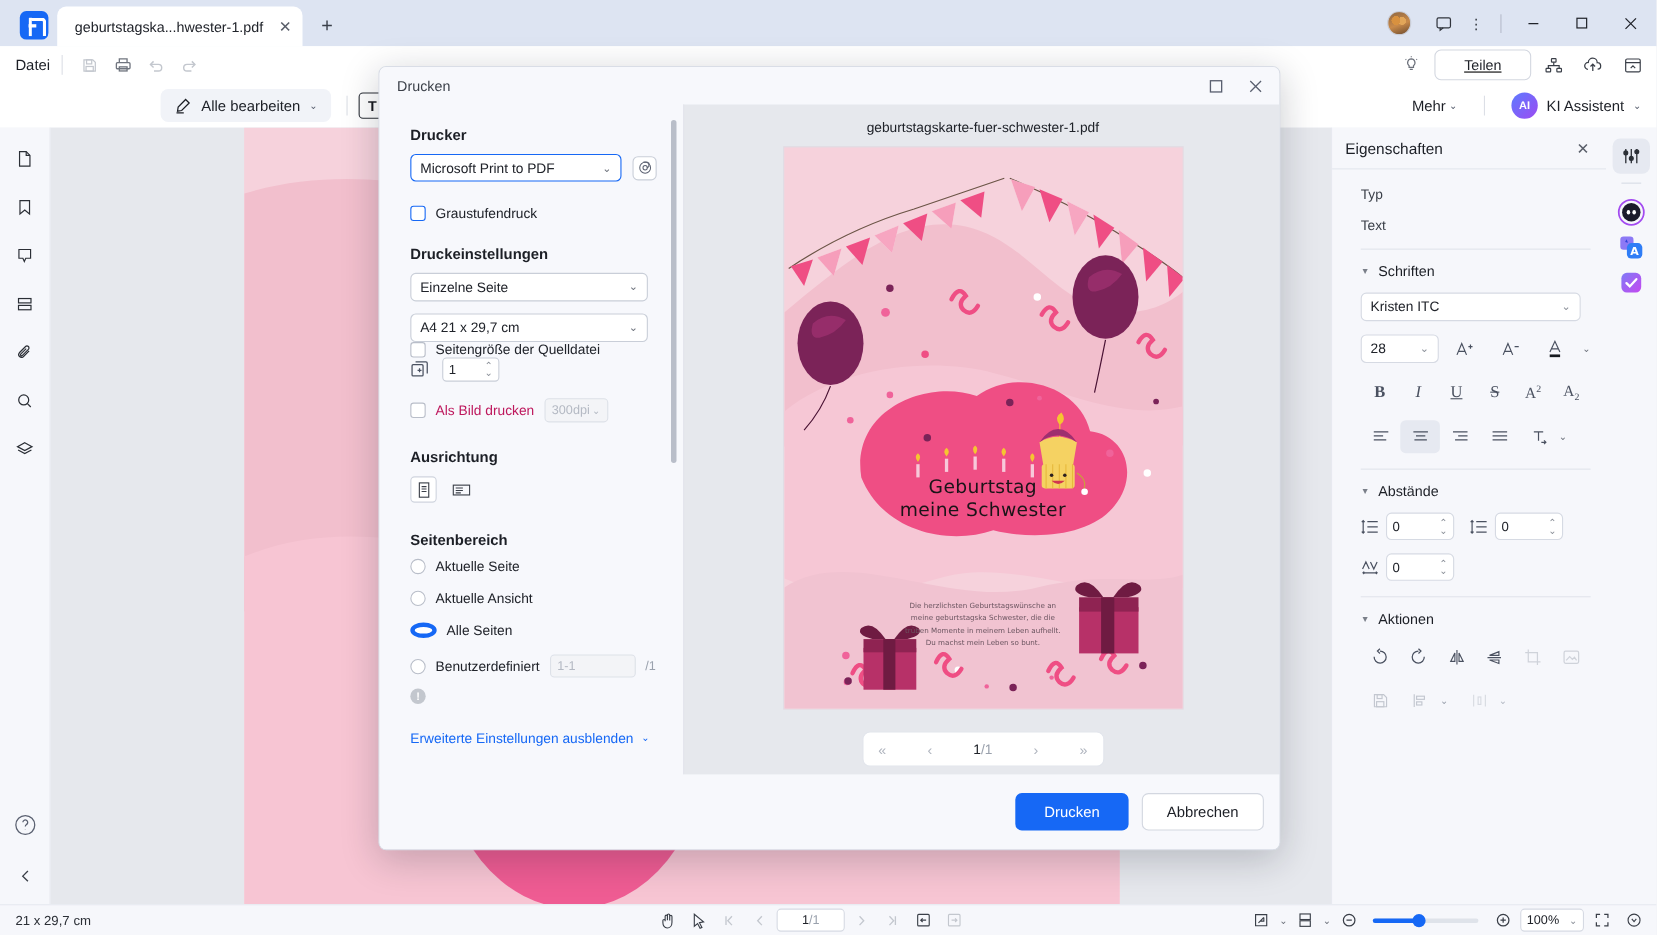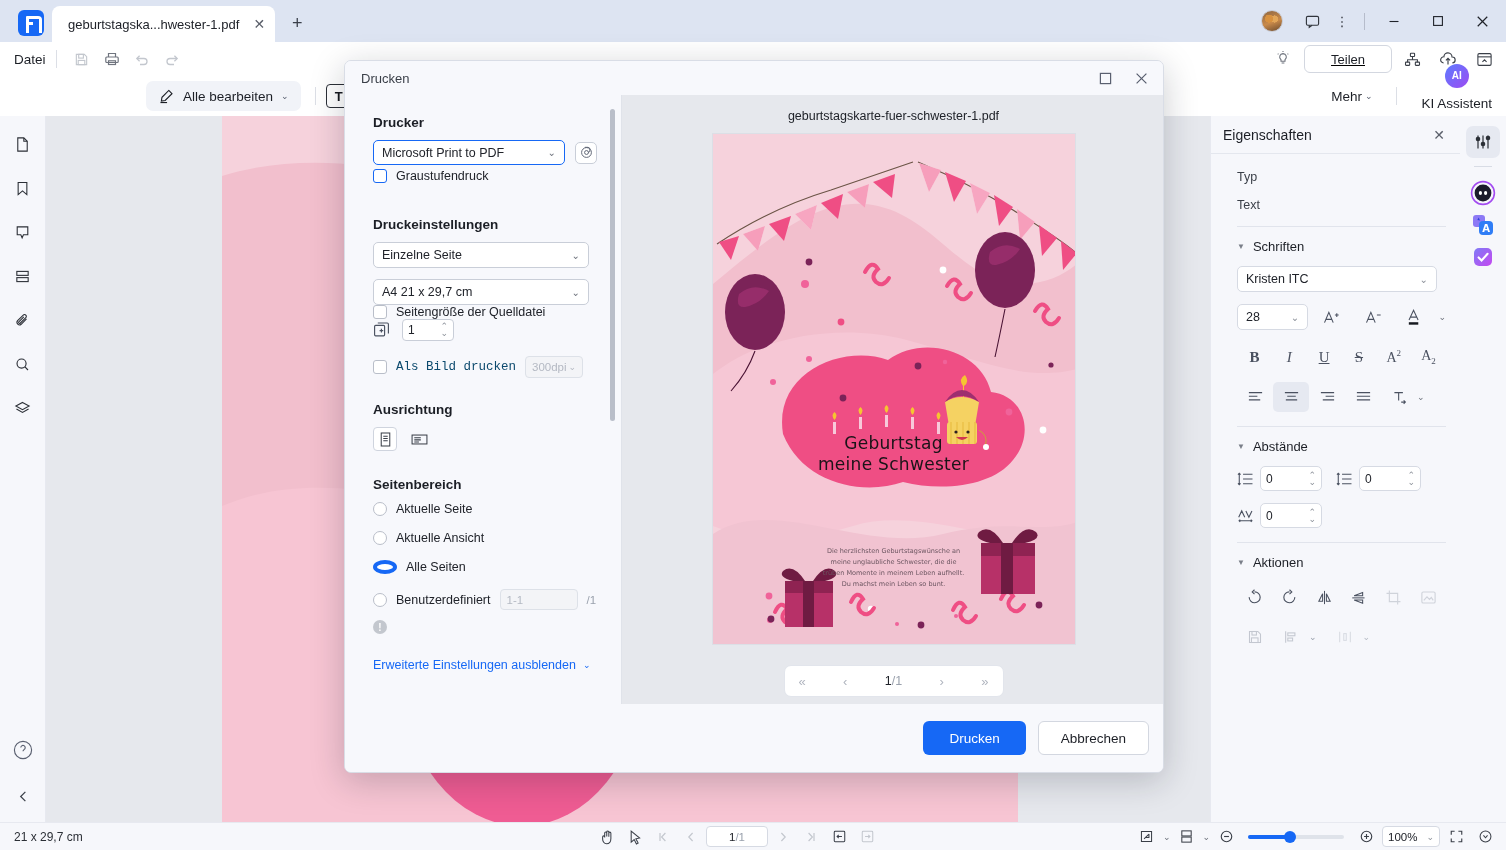--- a/index.html
+++ b/index.html
@@ -98,21 +98,21 @@
     display:flex; align-items:center; justify-content:center;
     font-size:13px; font-weight:bold; color:#16191f;
   }
   .mehr { font-size:13.5px; color:#1c1f26; display:flex; align-items:center; gap:3px; }
   .ai-chip {
     width:24px; height:24px; border-radius:50%;
     background:linear-gradient(135deg,#5d7bff,#9d4bf2);
     color:#fff; font-size:10px; font-weight:bold;
     display:flex; align-items:center; justify-content:center;
   }
-  .ai-wrap { display:flex; align-items:center; gap:8px; font-size:13.5px; color:#1c1f26;flex-direction:column; }
+  .ai-wrap { display:flex; align-items:center; gap:8px; font-size:13.5px; color:#1c1f26; }
 
   
   .leftrail {
     position:absolute; left:0; top:116px; width:46px; height:706px;
     background:#f6f7fb; border-right:1px solid #e7e9f0;
     display:flex; flex-direction:column; align-items:center; padding-top:12px;
   }
   .railbtn {
     width:32px; height:32px; margin-bottom:12px; display:flex;
     align-items:center; justify-content:center; color:#2b2f36; border-radius:6px;
@@ -753,34 +753,34 @@
             </svg>
         </span>
       </div>
     </div>
 
     <div class="dlg-body">
 
       <div class="dlg-left">
         <div class="left-scroll">
           <div class="grp-title">Drucker</div>
-          <div style="display:flex; align-items:center; gap:10px; margin-bottom:4px;">
+          <div style="display:flex; align-items:center; gap:10px; margin-bottom:22px;">
             <div class="d-sel focus">
               <span>Microsoft Print to PDF</span>
               <span class="cv">⌄</span>
             </div>
             <div class="gear">
               <svg width="13" height="13" viewBox="0 0 14 14" fill="none" stroke="#5a6070" stroke-width="1">
                   <path d="M5.3 1.4h3.4l1.9 1.1v3.4l-1.9 1.1"></path>
                   <circle cx="7" cy="7" r="5.3"></circle>
                   <circle cx="7" cy="7" r="2.1"></circle>
                 </svg>
             </div>
           </div>
-          <div class="cbrow" style="margin-bottom:34px;">
+          <div class="cbrow" style="margin-bottom:22px;">
             <span class="cbox"></span>
             <span>Graustufendruck</span>
           </div>
 
           <div class="grp-title">Druckeinstellungen</div>
           <div class="d-sel w216" style="margin-bottom:11px; height:26px;">
             <span>Einzelne Seite</span>
             <span class="cv">⌄</span>
           </div>
           <div class="d-sel w216" style="height:26px;">
@@ -799,21 +799,21 @@
                   <path d="M6.6 9.6h3.6M8.4 7.8v3.6"></path>
                 </svg>
             </span>
             <div class="stepper">
               <span>1</span>
               <span class="ar">⌃<br>⌄</span>
             </div>
           </div>
           <div style="display:flex; align-items:center; gap:9px; margin-bottom:24px;">
             <span class="cbox grey"></span>
-            <span style="font-size:12.5px;color:#0c4a6e;font-family:Liberation Mono, monospace;">Als Bild drucken</span>
+            <span style="font-size:12.5px;color:#be185d;">Als Bild drucken</span>
             <div class="dpi">
               <span>300dpi</span>
               <span class="cv">⌄</span>
             </div>
           </div>
 
           <div class="grp-title">Ausrichtung</div>
           <div style="display:flex; align-items:center; gap:10px; margin-bottom:26px;">
             <div class="orient">
               <svg width="13" height="15" viewBox="0 0 14 16" fill="none" stroke="#3a3f48" stroke-width="1.1">
@@ -987,21 +987,21 @@
               <path d="M199.5 281 q-4 -5 0 -8 q4 3 0 8z" fill="#f5c531"></path>
               <rect x="224" y="288" width="3" height="12" fill="#f7c9da"></rect>
               <path d="M225.5 286 q-4 -5 0 -8 q4 3 0 8z" fill="#f5c531"></path>
             </g>
           </svg>
 
           <div class="card-text big" style="top:299px;">Geburtstag</div>
           <div class="card-text big" style="top:320px;">meine Schwester</div>
 
           <div class="card-text msg" style="top:412px;">Die herzlichsten Geburtstagswünsche an</div>
-          <div class="card-text msg" style="top:423px;">meine unglaubliche Schwester, die die</div>
+          <div class="card-text msg" style="top:423px;">meine geburtstagska Schwester, die die</div>
           <div class="card-text msg" style="top:434px;">trüben Momente in meinem Leben aufhellt.</div>
           <div class="card-text msg" style="top:445px;">Du machst mein Leben so bunt.</div>
         </div>
 
         <div class="pagenav">
           <span class="pn">«</span>
           <span class="pn">‹</span>
           <span>
             <span>1</span><span style="color:#9aa1ad;">/1</span>
           </span>

